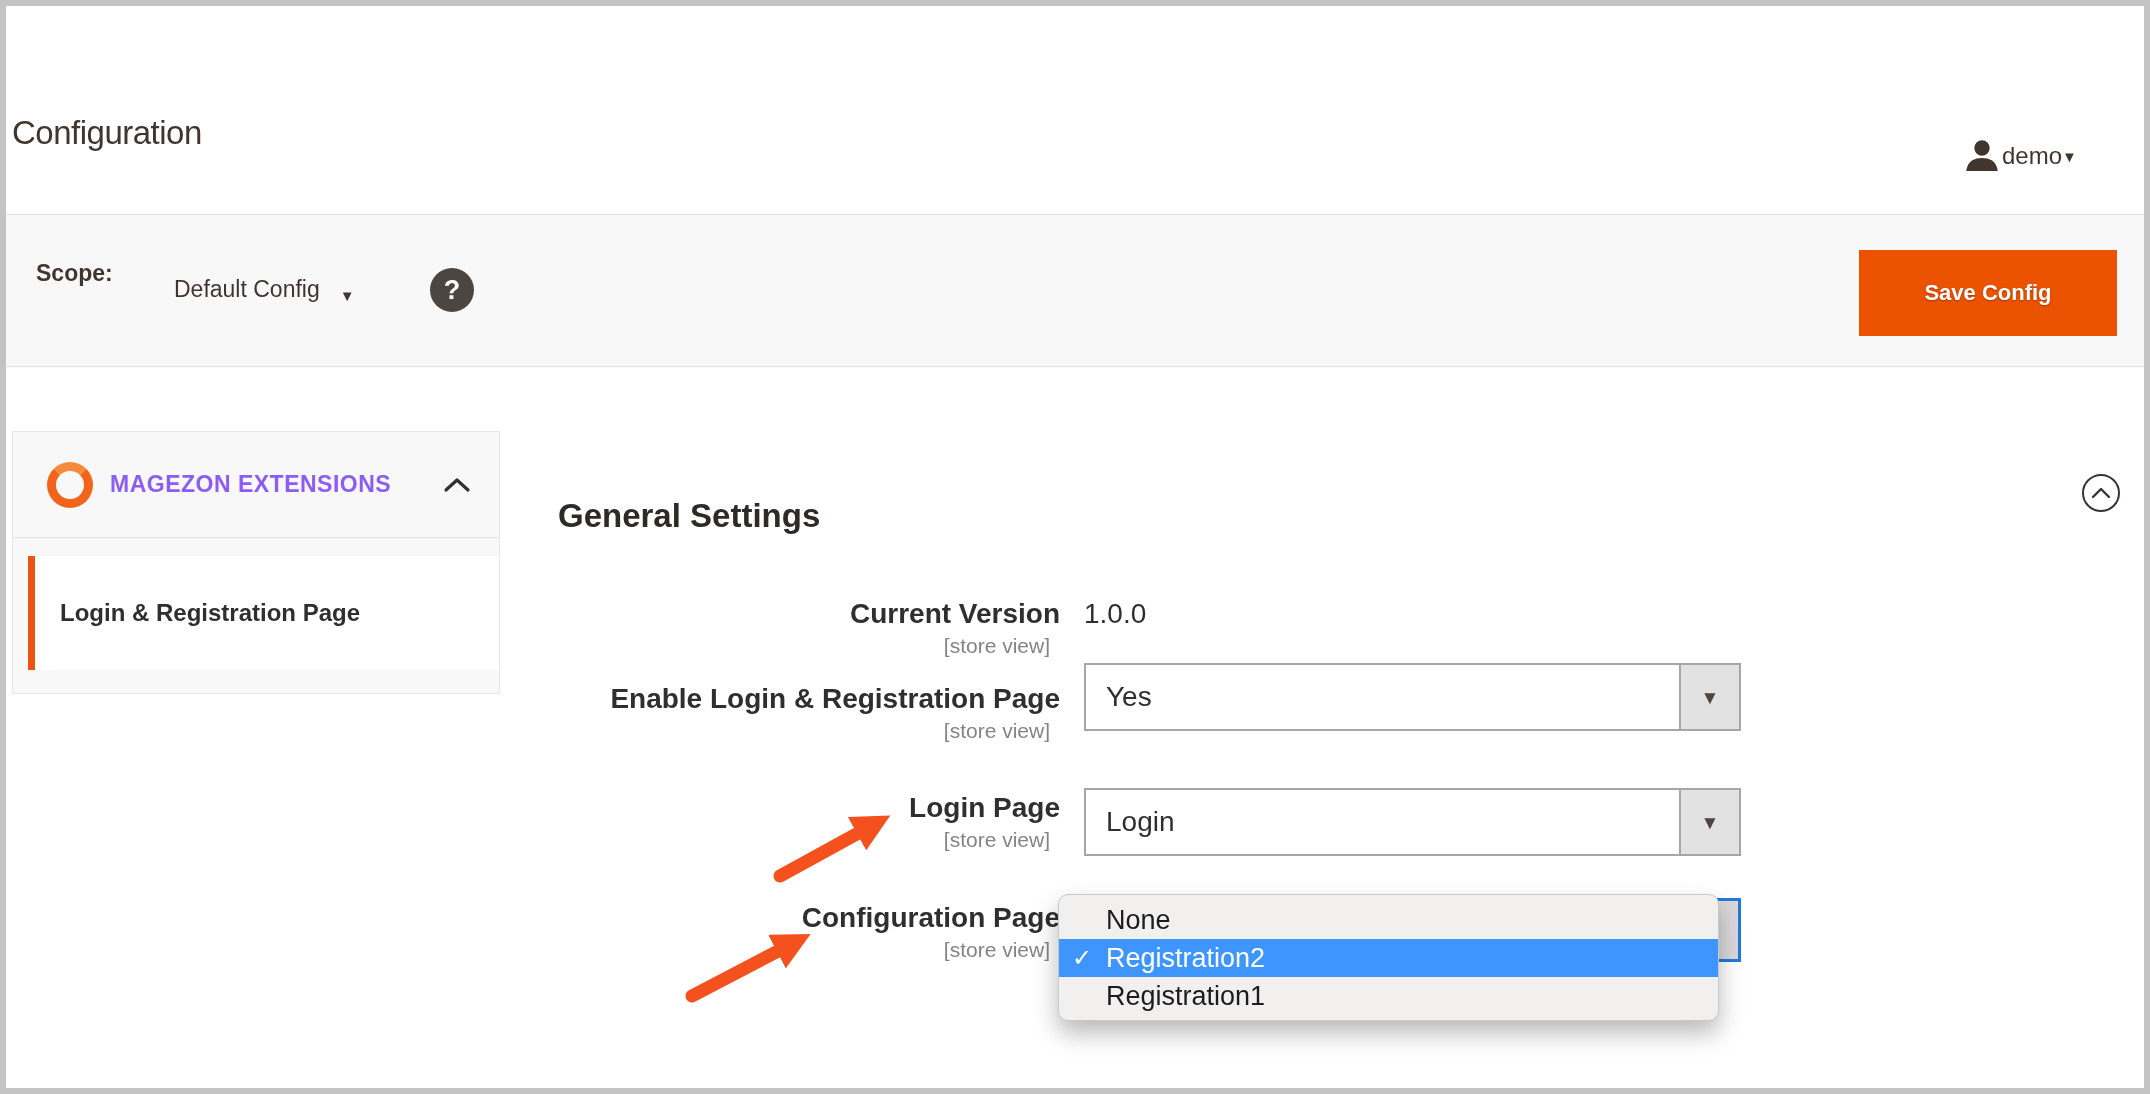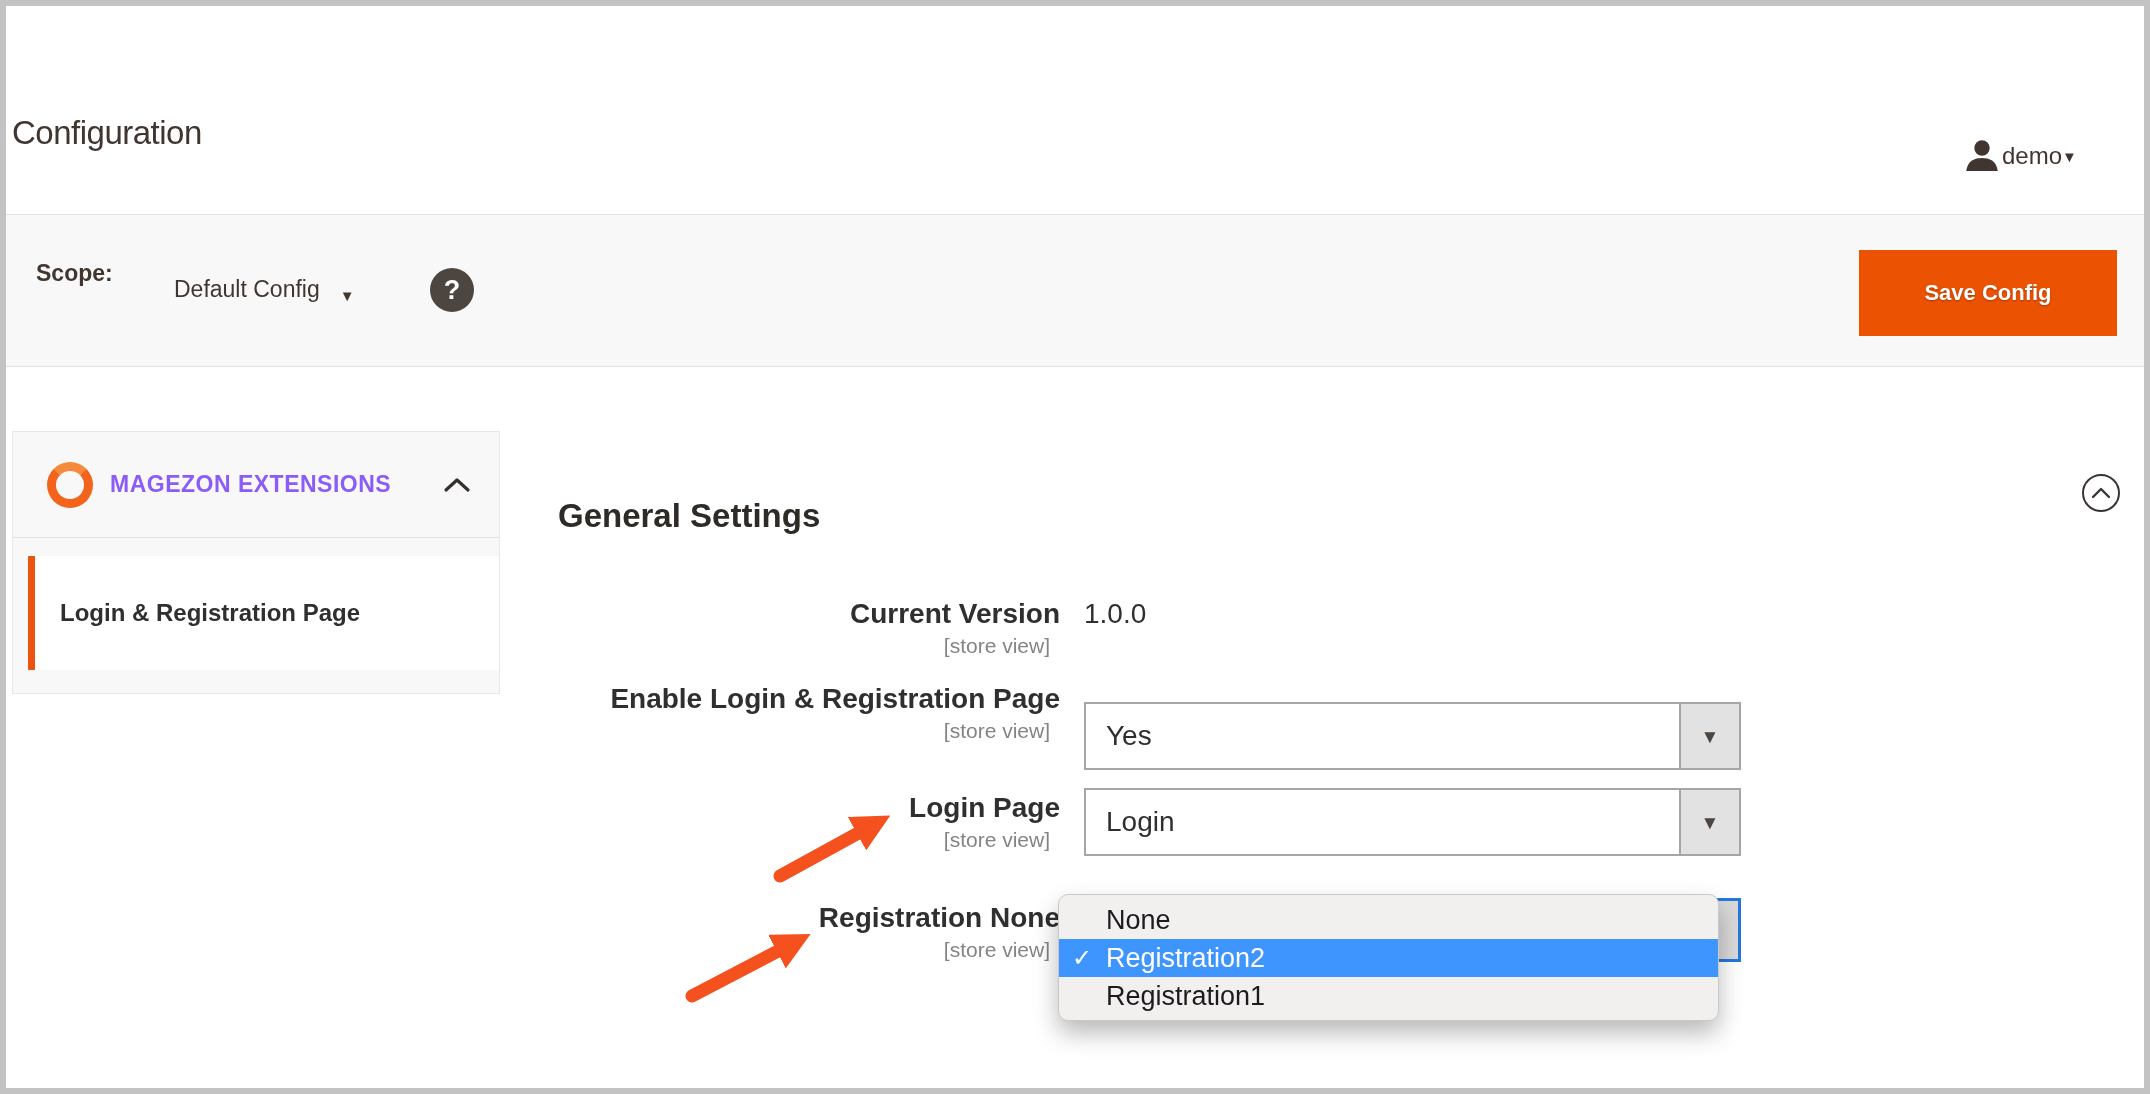--- a/index.html
+++ b/index.html
@@ -114,37 +114,37 @@
       <polyline points="2,10 10,2 18,10" fill="none" stroke="#3a3532" stroke-width="2.4" stroke-linecap="round" stroke-linejoin="round"></polyline>
     </svg>
   </button>
 
   <div class="flabel" style="top:598px">Current Version</div>
   <div class="fscope" style="top:634px">[store view]</div>
   <div class="fvalue" style="top:598px">1.0.0</div>
 
   <div class="flabel" style="top:683px">Enable Login &amp; Registration Page</div>
   <div class="fscope" style="top:719px">[store view]</div>
-  <div class="select" style="top:702px">
+  <div class="select" style="top:663px">
     <span class="value">Yes</span>
     <span class="arrowbox">
         <span class="tri">▼</span>
       </span>
   </div>
 
   <div class="flabel" style="top:792px">Login Page</div>
   <div class="fscope" style="top:828px">[store view]</div>
   <div class="select" style="top:788px">
     <span class="value">Login</span>
     <span class="arrowbox">
         <span class="tri">▼</span>
       </span>
   </div>
 
-  <div class="flabel" style="top:902px">Registration None</div>
+  <div class="flabel" style="top:902px">Configuration Page</div>
   <div class="fscope" style="top:938px">[store view]</div>
   <div class="select focused">
     <span class="arrowbox">
         <span class="tri">▼</span>
       </span>
   </div>
 
   <div class="popup">
     <div class="opt">
       <span>None</span>

